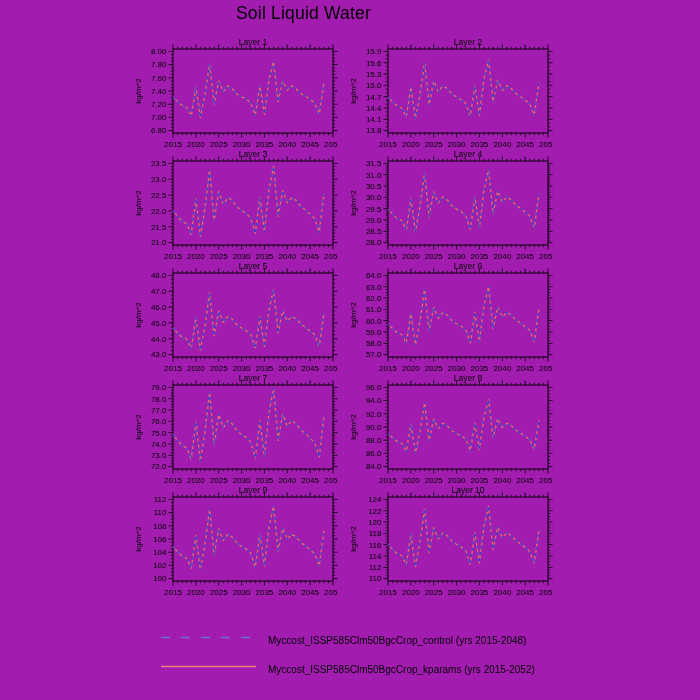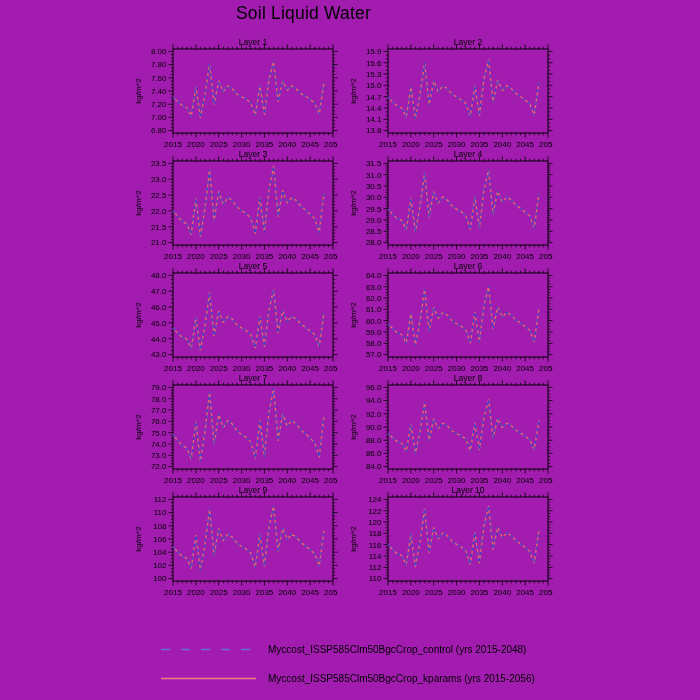--- a/index.html
+++ b/index.html
@@ -1,21 +1,21 @@
 <!DOCTYPE html>
 <html><head>
 <meta charset="utf-8">
 <style>
   html,body{margin:0;padding:0;background:#fff;}
   .page{position:relative;width:700px;height:700px;background:#a21caf;font-family:"Liberation Sans",sans-serif;overflow:hidden;}
   .main-title{position:absolute;left:236px;top:3px;font-size:17.5px;line-height:21px;color:#000;letter-spacing:0.2px;}
   .charts-grid{position:absolute;left:123px;top:35px;display:grid;grid-template-columns:215px 215px;grid-auto-rows:112px;}
   .chart-cell{width:215px;height:112px;}
   .legend{position:absolute;left:160px;top:635px;}
-  .legend-row{display:flex;align-items:center;height:29px;}
+  .legend-row{display:flex;height:29px;}
   .legend-swatch{width:97px;height:5px;margin-right:11px;flex:0 0 auto;}
   .legend-label{font-size:10px;color:#000;white-space:nowrap;}
   svg text{font-family:"Liberation Sans",sans-serif;}
 </style>
 </head>
 <body>
 
 <div class="page">
   <div class="main-title">
     <div>Soil Liquid Water</div>
@@ -1505,16 +1505,16 @@
     <div class="legend-row">
       <svg class="legend-swatch" width="97" height="5">
         <line x1="1" y1="2.5" x2="96" y2="2.5" stroke-width="1.6" stroke-dasharray="9 11" stroke="#6b6bdb"></line>
       </svg>
       <span class="legend-label">Myccost_ISSP585Clm50BgcCrop_control (yrs 2015-2048)</span>
     </div>
     <div class="legend-row">
       <svg class="legend-swatch" width="97" height="5">
         <line x1="1" y1="2.5" x2="96" y2="2.5" stroke-width="1.4" stroke="#f08080"></line>
       </svg>
-      <span class="legend-label">Myccost_ISSP585Clm50BgcCrop_kparams (yrs 2015-2056)</span>
+      <span class="legend-label">Myccost_ISSP585Clm50BgcCrop_kparams (yrs 2015-2052)</span>
     </div>
   </div>
 </div>
 
 </body></html>

